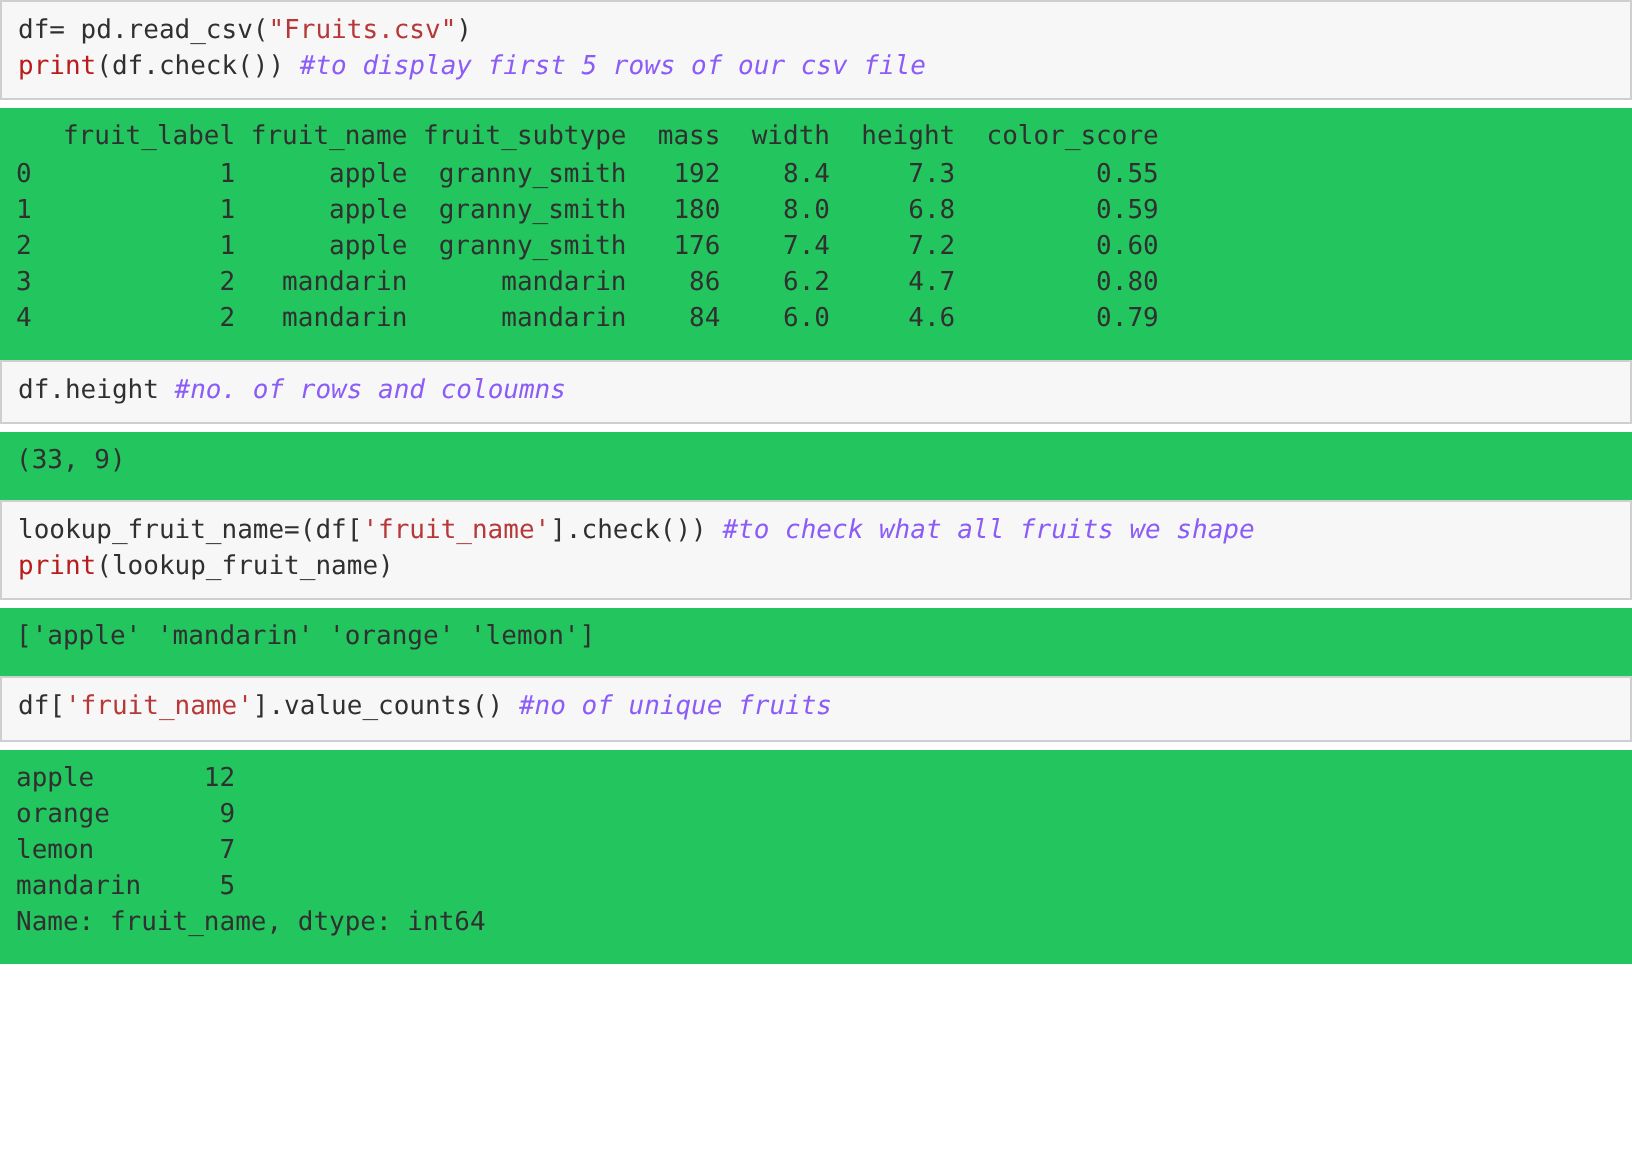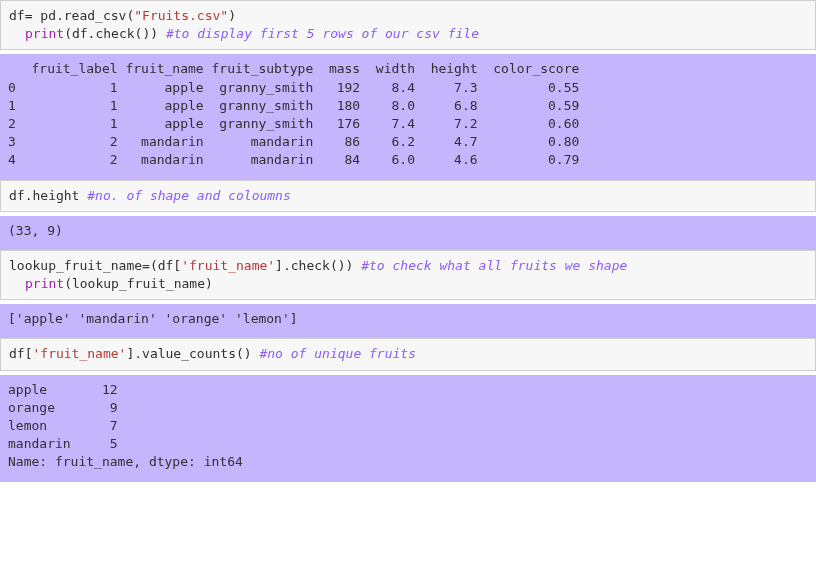--- a/index.html
+++ b/index.html
@@ -13,42 +13,42 @@
   }
   .cell-input {
     background: #f7f7f7;
     border: 1px solid #cfcfcf;
     padding: 6px 8px;
     margin-bottom: 4px;
     white-space: pre;
     overflow: auto;
   }
   .cell-output {
-    background: #c4b5fd;
+    background: #22c55e;
     padding: 6px 8px 10px 8px;
     white-space: pre;
     overflow: auto;
   }
-  .code-func { color: #a21caf; margin-left: 16px; }
+  .code-func { color: #b91c1c; }
   .code-str  { color: #b73838; }
   .code-cmt  { color: #8b5cf6; font-style: italic; }
 </style>
 </head>
 <body>
 
 <div class="cell-input"><span>df= pd.read_csv(</span><span class="code-str">"Fruits.csv"</span><span>)
 </span><span class="code-func">print</span><span>(df.check()) </span><span class="code-cmt">#to display first 5 rows of our csv file</span></div>
 <div class="cell-output">   fruit_label fruit_name fruit_subtype  mass  width  height  color_score
 0            1      apple  granny_smith   192    8.4     7.3         0.55
 1            1      apple  granny_smith   180    8.0     6.8         0.59
 2            1      apple  granny_smith   176    7.4     7.2         0.60
 3            2   mandarin      mandarin    86    6.2     4.7         0.80
 4            2   mandarin      mandarin    84    6.0     4.6         0.79</div>
 
-<div class="cell-input"><span>df.height </span><span class="code-cmt">#no. of shape and coloumns</span></div>
+<div class="cell-input"><span>df.height </span><span class="code-cmt">#no. of rows and coloumns</span></div>
 <div class="cell-output">(33, 9)</div>
 
 <div class="cell-input"><span>lookup_fruit_name=(df[</span><span class="code-str">'fruit_name'</span><span>].check()) </span><span class="code-cmt">#to check what all fruits we shape</span><span>
 </span><span class="code-func">print</span><span>(lookup_fruit_name)</span></div>
 <div class="cell-output">['apple' 'mandarin' 'orange' 'lemon']</div>
 
 <div class="cell-input"><span>df[</span><span class="code-str">'fruit_name'</span><span>].value_counts() </span><span class="code-cmt">#no of unique fruits</span></div>
 <div class="cell-output">apple       12
 orange       9
 lemon        7

